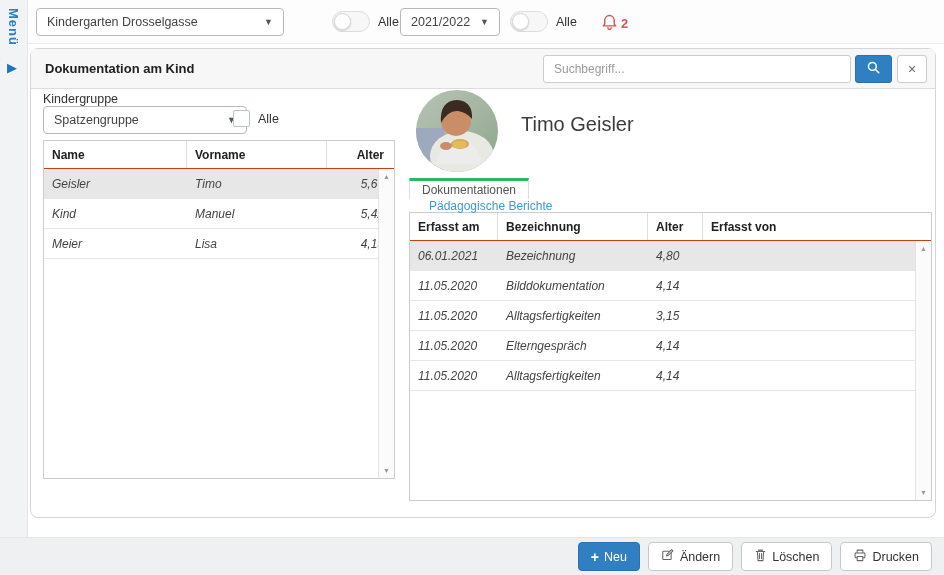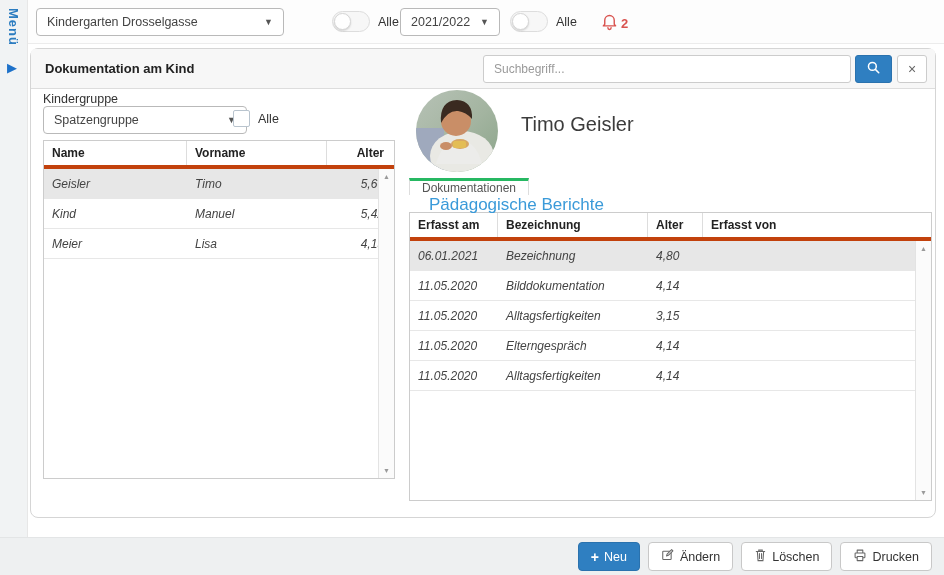--- a/index.html
+++ b/index.html
@@ -25,55 +25,55 @@
   .toggle-label { position:absolute; top:15px; font-size:12.5px; color:#333; }
   .tl1 { left:350px; } .tl2 { left:528px; }
   .bell-wrap { position:absolute; left:572px; top:11px; display:flex; align-items:center; cursor:pointer; }
   .bell-count { color:#d9534f; font-weight:bold; font-size:13px; margin-left:2px; }
 
   
   .card { position:absolute; left:30px; top:48px; width:906px; height:470px; background:#fff; border:1px solid #d5d5d5; border-radius:8px; }
   .card-header { position:relative; height:40px; background:#f7f7f7; border-bottom:1px solid #ddd; border-radius:4px 4px 0 0; }
   .card-title { position:absolute; left:14px; top:12px; font-size:13px; font-weight:bold; color:#222; }
   .search-group { position:absolute; right:8px; top:6px; display:flex; align-items:center; }
-  .search-input { width:368px; height:28px; border:1px solid #ccc; border-radius:3px; padding:0 10px; font-size:12px; color:#333; font-family:"Liberation Sans",sans-serif; }
+  .search-input { width:308px; height:28px; border:1px solid #ccc; border-radius:3px; padding:0 10px; font-size:12px; color:#333; font-family:"Liberation Sans",sans-serif; }
   .search-input::placeholder { color:#9a9a9a; }
   .btn-search { width:37px; height:28px; margin-left:4px; background:#2f7fc1; border:1px solid #2a72ae; border-radius:3px; cursor:pointer; display:flex; align-items:center; justify-content:center; }
   .btn-clear { width:30px; height:28px; margin-left:5px; background:#fff; border:1px solid #ccc; border-radius:3px; color:#666; font-size:14px; cursor:pointer; }
 
   .card-body { position:relative; height:429px; }
   .field-label { position:absolute; left:12px; top:3px; color:#333; font-size:12.5px; }
   .group-select { left:12px; top:17px; width:204px;justify-content:space-between; }
   .checkbox { position:absolute; left:202px; top:21px; width:17px; height:17px; border:1px solid #b9c4ce; border-radius:2px; background:#fff; cursor:pointer; }
   .checkbox-label { position:absolute; left:227px; top:23px; font-size:12.5px; color:#333; }
 
   
   .tbl { position:absolute; background:#fff; border:1px solid #ccc; }
   .children-tbl { left:12px; top:51px; width:352px; height:339px; }
   .docs-tbl { left:378px; top:123px; width:523px; height:289px; z-index:1; }
-  .tbl-head { display:flex; height:28px; border-bottom:4px solid #c2410c; background:#fff; font-weight:bold; color:#222; }
+  .tbl-head { display:flex; height:28px; border-bottom:1px solid #c2410c; background:#fff; font-weight:bold; color:#222; }
   .tbl-head .c { display:flex; align-items:center; padding:0 8px; border-right:1px solid #ddd; height:100%; }
   .tbl-head .c:last-child { border-right:none; }
   .tbl-row { display:flex; height:30px; border-bottom:1px solid #e7e7e7; color:#444; cursor:pointer; background:#fff;font-style:italic; }
   .tbl-row .c { display:flex; align-items:center; padding:0 8px; }
   .tbl-row.selected { background:#e7e7e7; }
   .c.w-name { width:143px; } .c.w-vorname { width:140px; }
   .c.w-alter-r { flex:1; justify-content:flex-end; padding-right:10px; }
   .c.w-date { width:88px; } .c.w-bez { width:150px; } .c.w-alter { width:55px; }
   .c.w-von { flex:1; }
   .tbl-scroll { position:absolute; right:0; top:28px; bottom:0; width:16px; background:#fbfbfb; border-left:1px solid #e3e3e3; }
   .tbl-scroll .arr { position:absolute; left:0; width:100%; text-align:center; color:#9a9a9a; font-size:7px; cursor:pointer; }
   .tbl-scroll .up { top:4px; } .tbl-scroll .down { bottom:4px; }
 
   
   .avatar { position:absolute; left:385px; top:1px; width:82px; height:82px; border-radius:50%; overflow:hidden; }
   .child-name { position:absolute; left:490px; top:24px; font-size:20px; color:#3c3c3c; }
   .tabs { position:absolute; left:378px; top:89px; width:523px; height:35px; display:flex; z-index:2;flex-direction:column; }
   .tab-active { width:120px; height:35px; background:#fff; border:1px solid #ddd; border-top:3px solid #26b862; border-bottom:none; display:flex; align-items:center; justify-content:center; color:#555; cursor:pointer; }
-  .tab-link { display:flex; align-items:center; padding:0 20px; color:#3a9ad9; cursor:pointer; font-size:17px; }
+  .tab-link { display:flex; align-items:center; padding:0 20px; color:#3a9ad9; cursor:pointer; font-size:12px; }
 
   
   .gap-strip { position:absolute; left:28px; top:518px; width:916px; height:19px; background:#fff; }
   .bottom-bar { position:absolute; left:0; top:537px; width:944px; height:38px; background:#eef0f1; border-top:1px solid #e3e5e6; display:flex; align-items:center; justify-content:flex-end; padding-right:12px; gap:8px; }
   .btn { height:29px; border:1px solid #c8c8c8; background:#fff; border-radius:4px; color:#333; font-size:12.5px; font-family:"Liberation Sans",sans-serif; display:flex; align-items:center; gap:5px; padding:0 12px; cursor:pointer; }
   .btn.primary { background:#2f7fc1; border-color:#2a72ae; color:#fff; }
   .btn .plus { font-size:14px; font-weight:bold; }
   .btn svg { flex:0 0 auto; }
 </style>
 </head>

